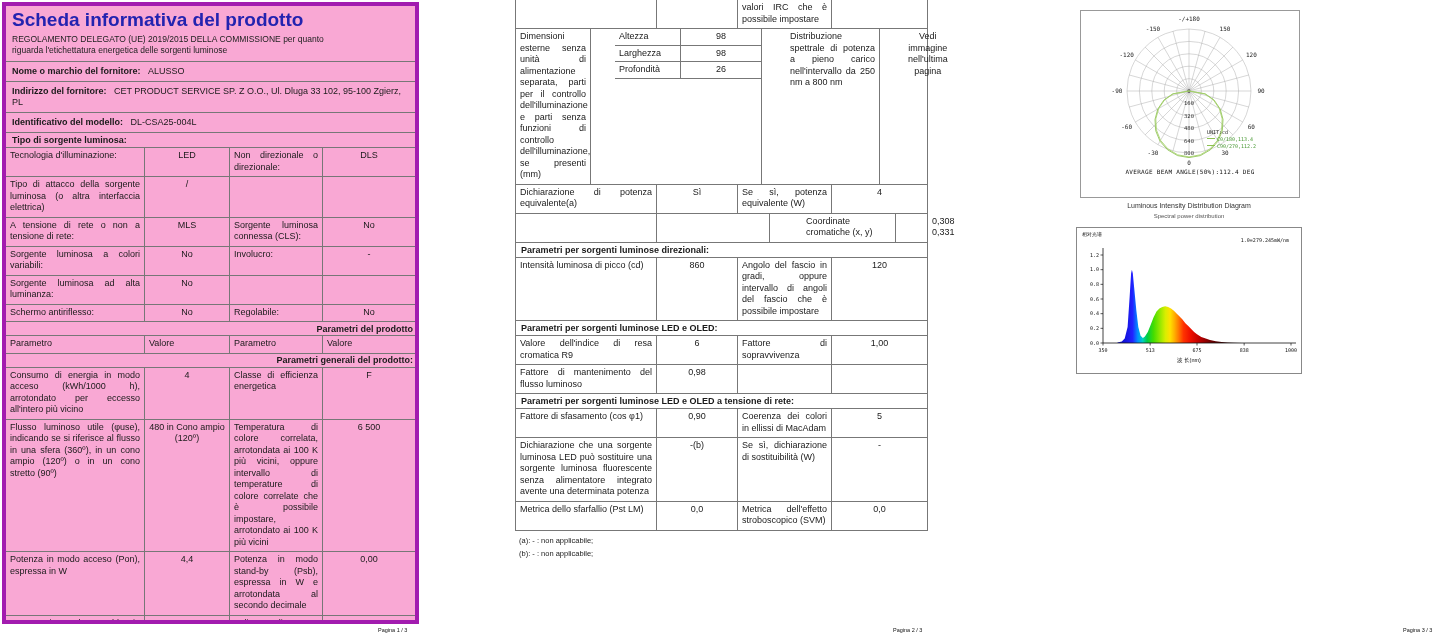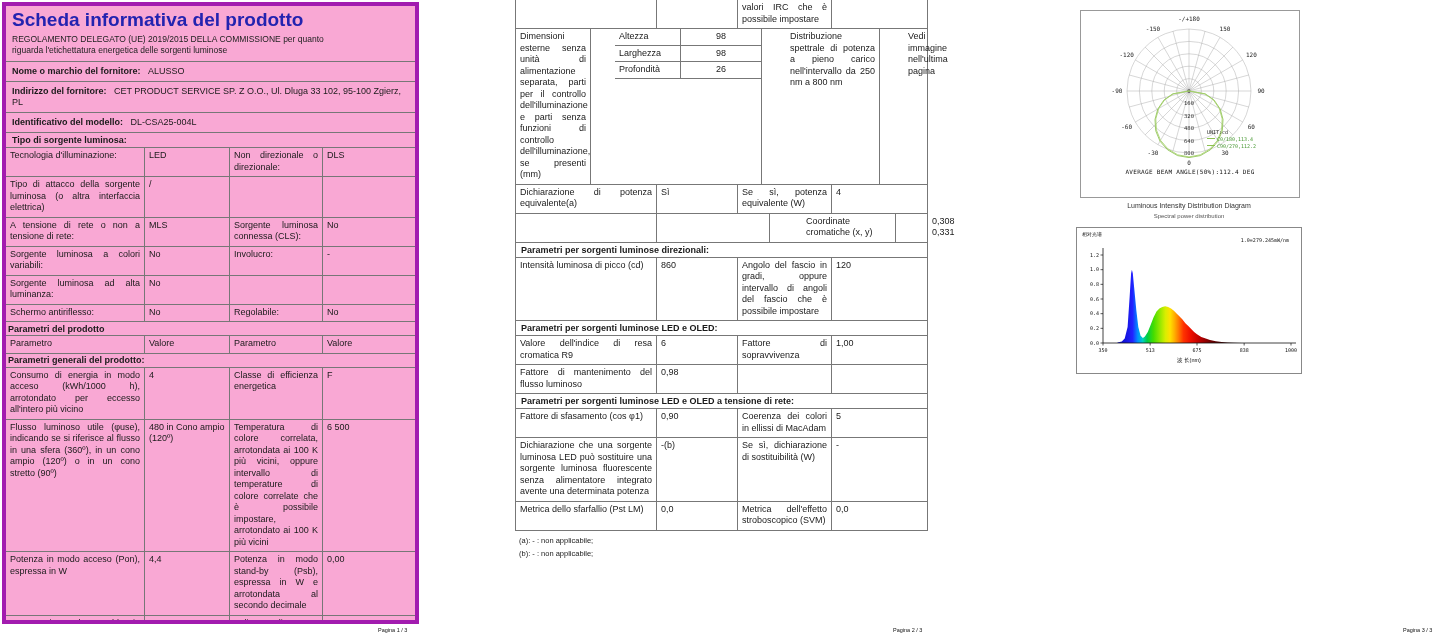--- a/index.html
+++ b/index.html
@@ -16,23 +16,23 @@
   .doc-title{font-size:19px;font-weight:bold;color:#2323b0;margin:1px 0 3px;}
   .doc-subtitle{font-size:8.5px;line-height:11px;color:#222;width:345px;}
   .info-row{border-bottom:1px solid #777;padding:4px 6px;font-size:9px;line-height:11px;}
   .info-row .val-inline{margin-left:5px;font-weight:normal;}
   .section-left{font-weight:bold;font-size:9px;padding:2px 6px;border-bottom:1px solid #777;}
   .trow{display:grid;border-bottom:1px solid #777;font-size:9px;line-height:11.5px;}
   .trow:last-child{border-bottom:none;}
   #p1-type-rows .trow:last-child,#p1-general-rows .trow:last-child{border-bottom:1px solid #777;}
   .tcell{padding:2px 4px 3px;border-right:1px solid #777;min-height:10px;}
   .tcell.last{border-right:none;}
-  .val{white-space:pre-line;}
+  .val{text-align:center;white-space:pre-line;}
   .lbl{text-align:justify;}
-  .center-header{text-align:left;font-weight:bold;font-size:9px;padding:1.5px 2px;border-bottom:1px solid #777;}
+  .center-header{text-align:right;font-weight:bold;font-size:9px;padding:1.5px 2px;border-bottom:1px solid #777;}
   .colhdr .tcell{font-weight:normal;text-align:left;}
   
   #page2{position:absolute;left:515px;top:0;width:413px;}
   #p2-rows{border:1px solid #777;border-top:none;background:#fff;}
   #p2-rows .trow:last-child{border-bottom:none;}
   .section-row{font-weight:bold;font-size:9px;padding:2px 5px;border-bottom:1px solid #777;}
   .dimwrap{padding:0;border-right:1px solid #777;}
   .subrow{display:grid;grid-template-columns:66px 1fr;border-bottom:1px solid #777;}
   .sublabel{padding:2px 4px;border-right:1px solid #777;}
   .subval{text-align:center;padding:2px;}

